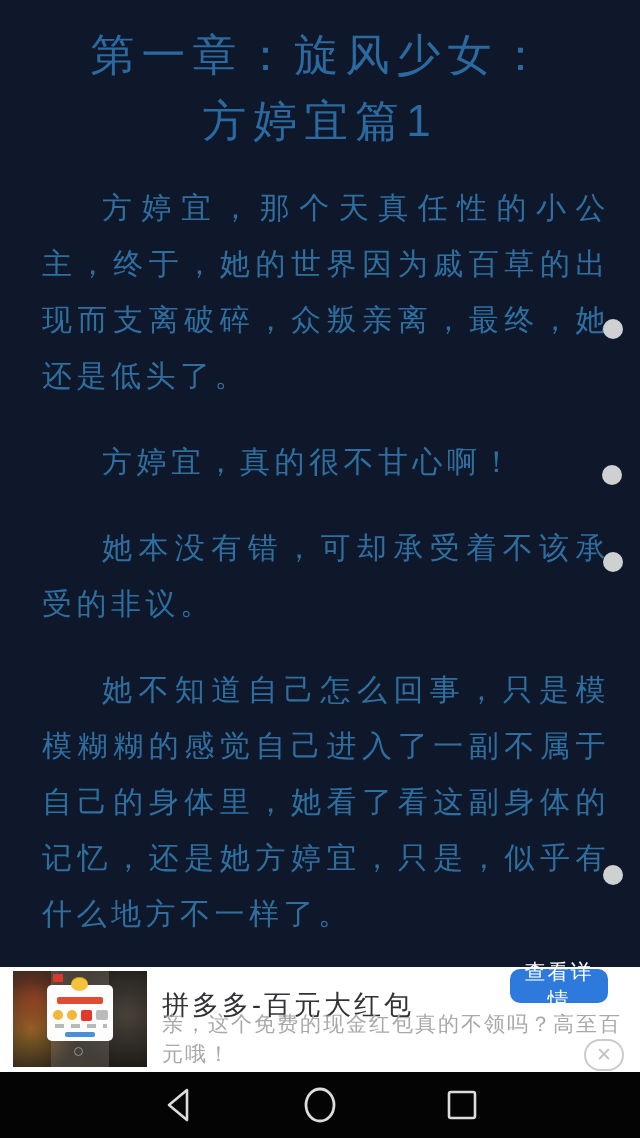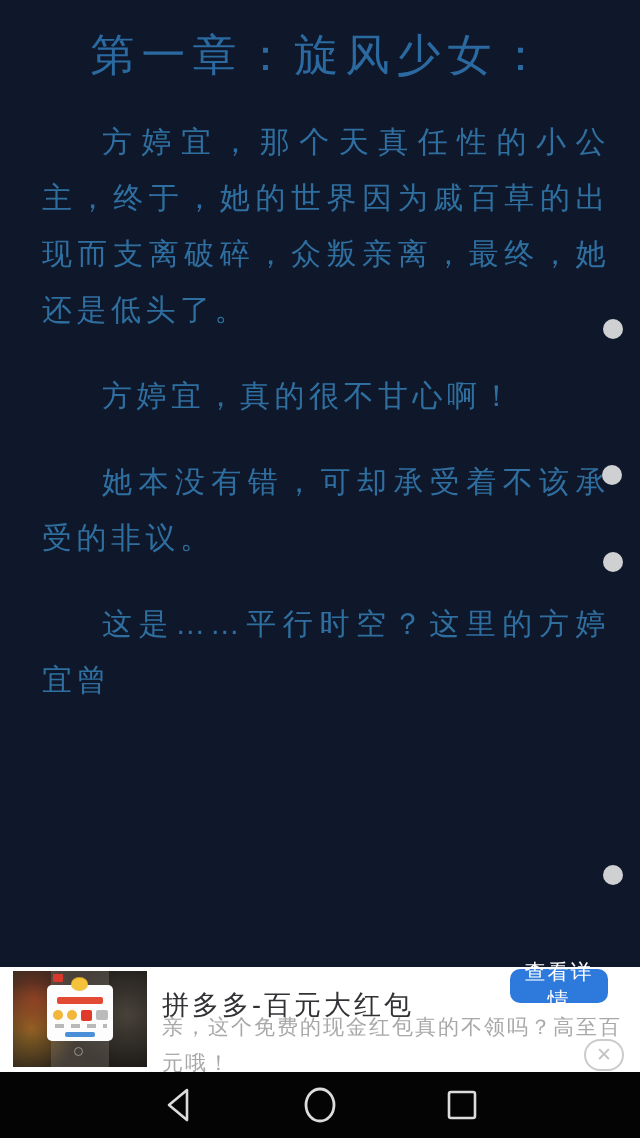--- a/index.html
+++ b/index.html
@@ -172,21 +172,21 @@
     display: flex;
     align-items: center;
     justify-content: center;
     padding: 8px;
   }
   .ad-desc {
     position: absolute;
     left: 162px; top: 42px;
     width: 462px;
     font-size: 21px;
-    line-height: 36px;
+    line-height: 30px;
     letter-spacing: 2px;
     color: #a8a8a8;
   }
   .ad-close {
     position: absolute;
     left: 584px; top: 72px;
     width: 40px; height: 32px;
     border: 2px solid #cbcbcb;
     border-radius: 16px;
     color: #c4c4c4;
@@ -216,24 +216,26 @@
   .nav-btn svg { display: block; }
 </style>
 </head>
 <body>
 
 <div class="screen">
 
   <div class="reader">
     <h1 class="chapter-title">
       <span>第一章：旋风少女：</span><br>
+      <span>方婷宜篇1</span>
     </h1>
     <p>方婷宜，那个天真任性的小公主，终于，她的世界因为戚百草的出现而支离破碎，众叛亲离，最终，她还是低头了。</p>
     <p>方婷宜，真的很不甘心啊！</p>
     <p>她本没有错，可却承受着不该承受的非议。</p>
+    <p>她不知道自己怎么回事，只是模模糊糊的感觉自己进入了一副不属于自己的身体里，她看了看这副身体的记忆，还是她方婷宜，只是，似乎有什么地方不一样了。</p>
     <p>这是……平行时空？这里的方婷宜曾</p>
   </div>
 
   <div class="side-dot d1"></div>
   <div class="side-dot d2"></div>
   <div class="side-dot d3"></div>
   <div class="side-dot d4"></div>
 
   <div class="ad-banner">
     <div class="ad-thumb">

